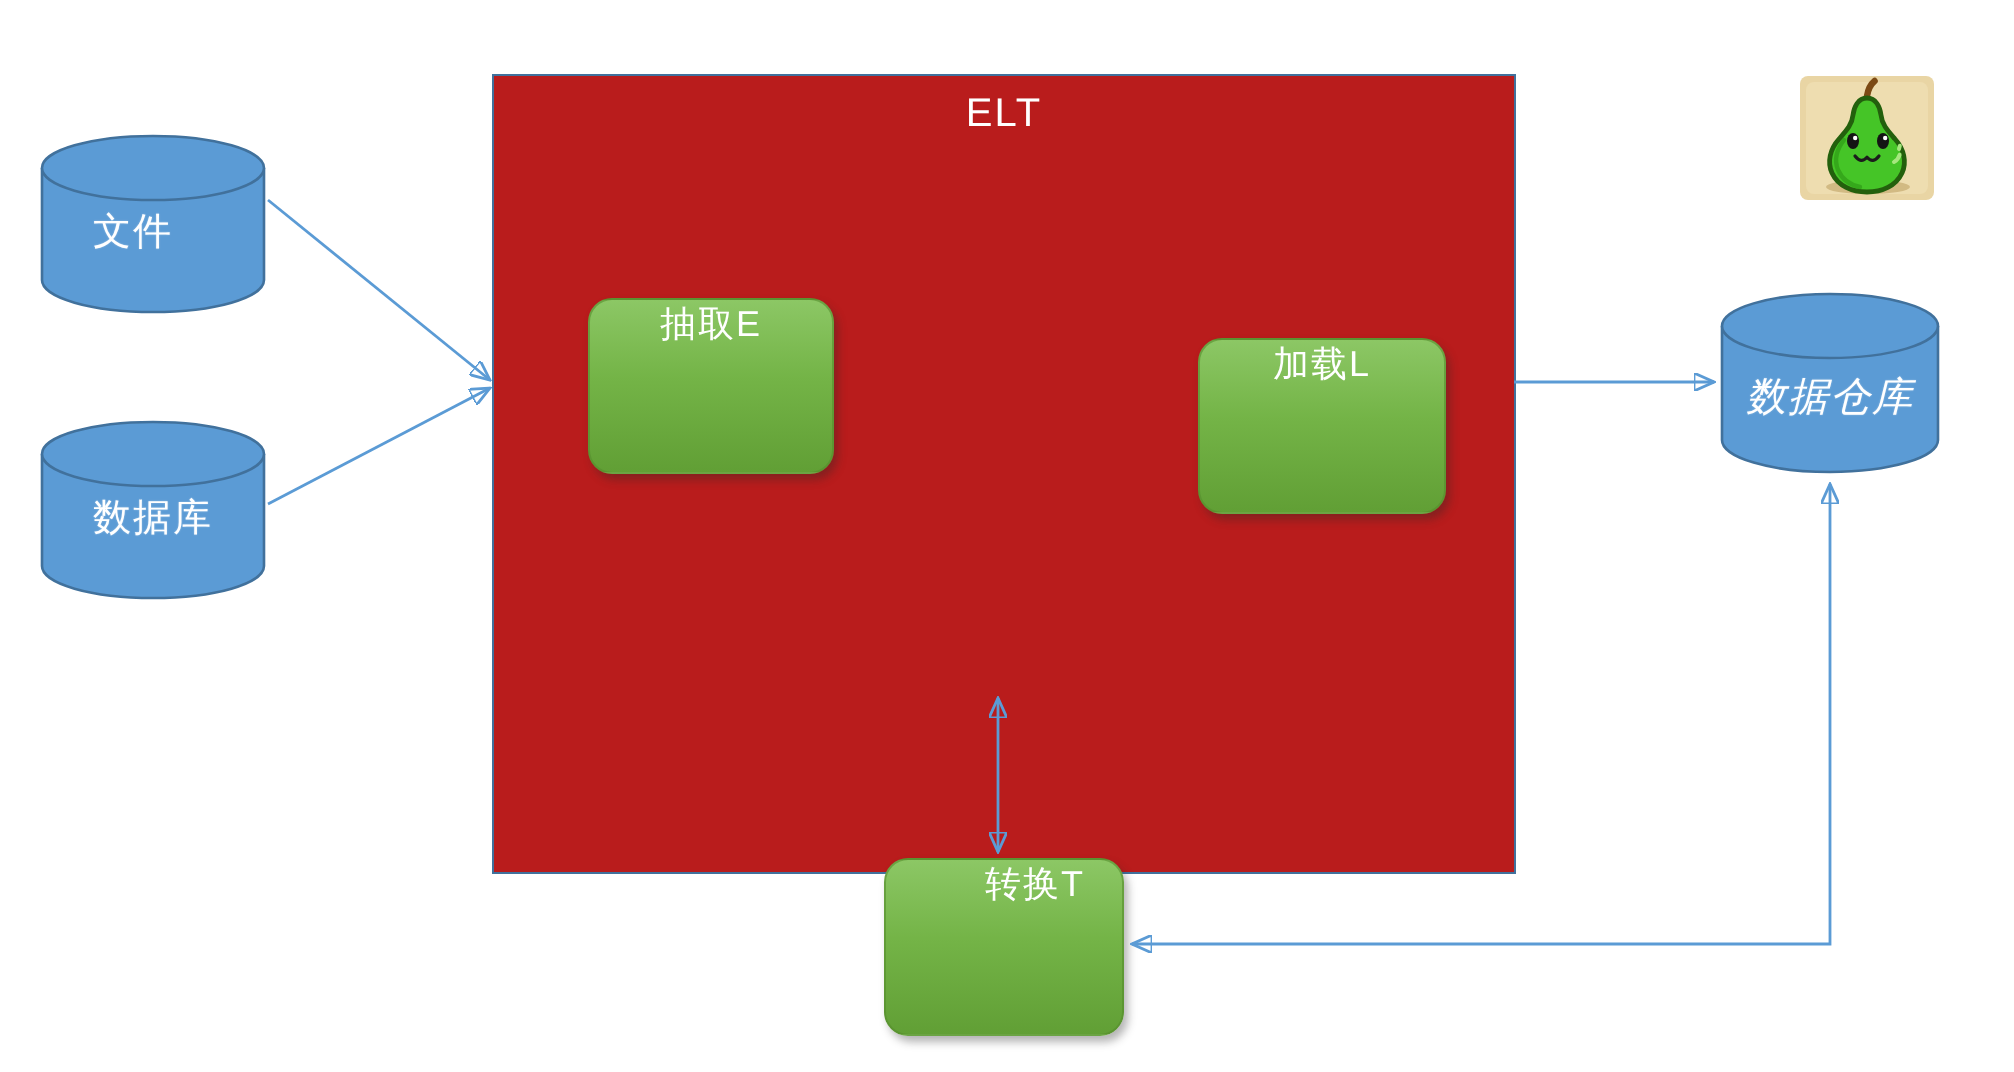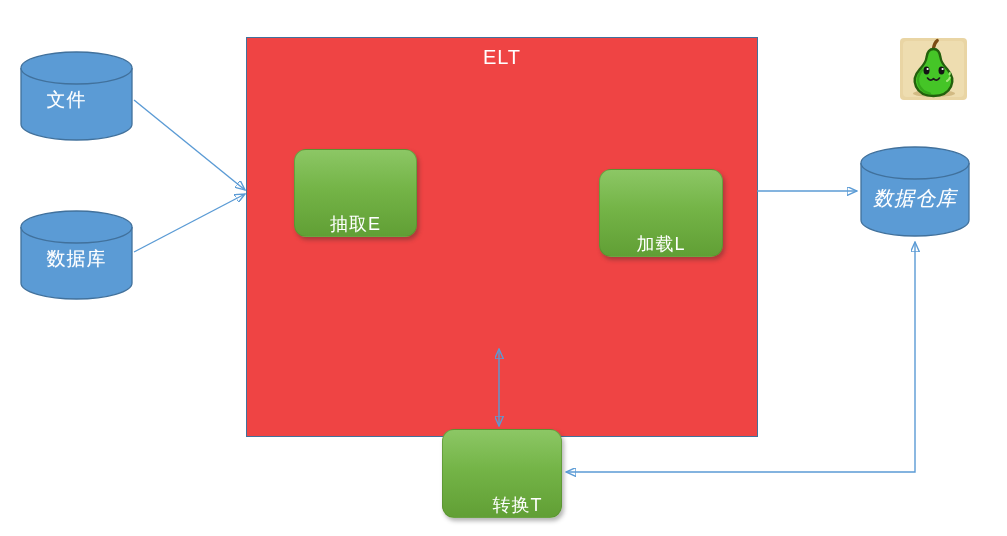--- a/index.html
+++ b/index.html
@@ -28,49 +28,49 @@
   
   .cyl { position: absolute; z-index: 2; }
   .cyl svg { position: absolute; left: 0; top: 0; }
   .cyl .lbl {
     position: absolute; left: 0; top: 0; right: 0; bottom: 0;
     display: flex; align-items: center; justify-content: center;
     color: #ffffff; font-size: 19px; letter-spacing: 1px;
     padding-top: 8px;
     text-shadow: 0 0 1px rgba(255,255,255,.4);
   }
-  .cyl-file      { left: 20px;  top: 51px;  width: 93px; height: 90px; }
+  .cyl-file      { left: 20px;  top: 67px;  width: 93px; height: 90px; }
   .cyl-database  { left: 20px;  top: 210px; width: 113px; height: 90px; }
   .cyl-warehouse { left: 860px; top: 146px; width: 110px; height: 91px; }
   .cyl-warehouse .lbl { padding-top: 14px; font-size: 20px; font-style: italic; }
   
   .elt-box {
     position: absolute;
     left: 246px; top: 37px;
     width: 512px; height: 400px;
-    background: #ef4444;
+    background: #b91c1c;
     border: 1px solid #41719C;
     z-index: 1;
   }
   .elt-title {
     margin-top: 8px;
     text-align: center;
     color: #ffffff;
     font-size: 20px;
     font-weight: normal;
     letter-spacing: 1px;
   }
   
   .proc {
     position: absolute;
     border-radius: 12px;
     background: linear-gradient(180deg, #8CC765 0%, #74B447 45%, #619F35 100%);
     border: 1px solid rgba(85, 140, 45, 0.6);
     box-shadow: 2px 3px 4px rgba(40, 40, 40, 0.35);
-    display: flex; align-items: flex-end; justify-content: center;
+    display: flex; align-items: flex-start; justify-content: center;
     color: #ffffff; font-size: 18px; letter-spacing: 1px;
     z-index: 3;
   }
   .proc-extract   { left: 47px;  top: 111px; width: 123px; height: 88px; }
   .proc-load      { left: 352px; top: 111px; width: 124px; height: 88px; margin-top: 20px; }
   .proc-transform { left: 442px; top: 429px; width: 120px; height: 89px; padding-left: 31px; }
   
   .pear-logo {
     position: absolute;
     left: 900px; top: 38px;

